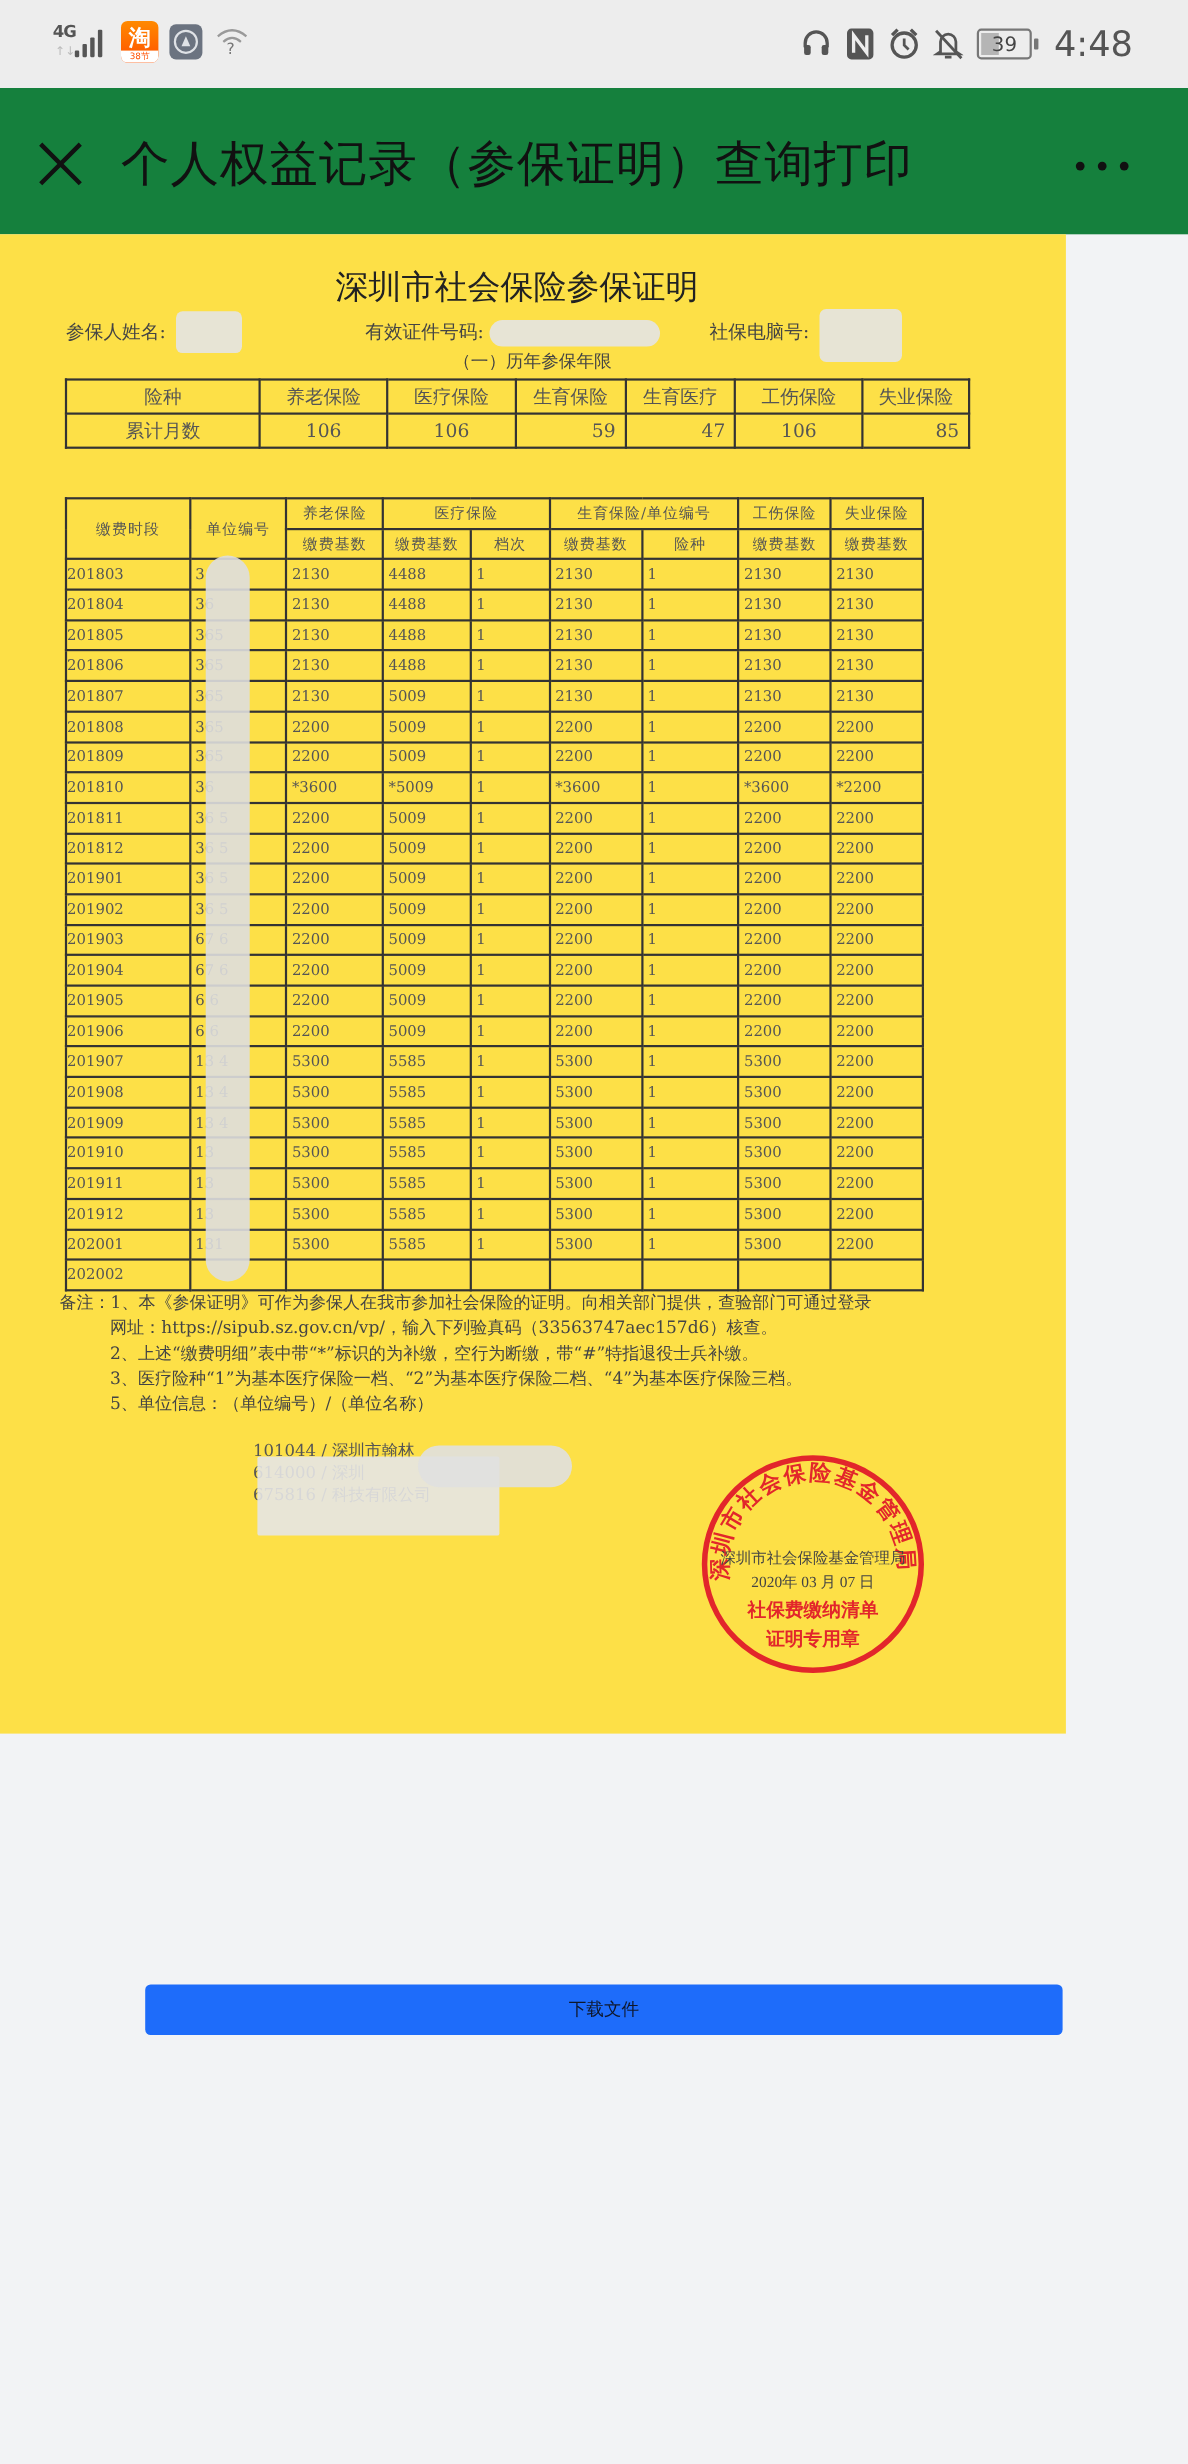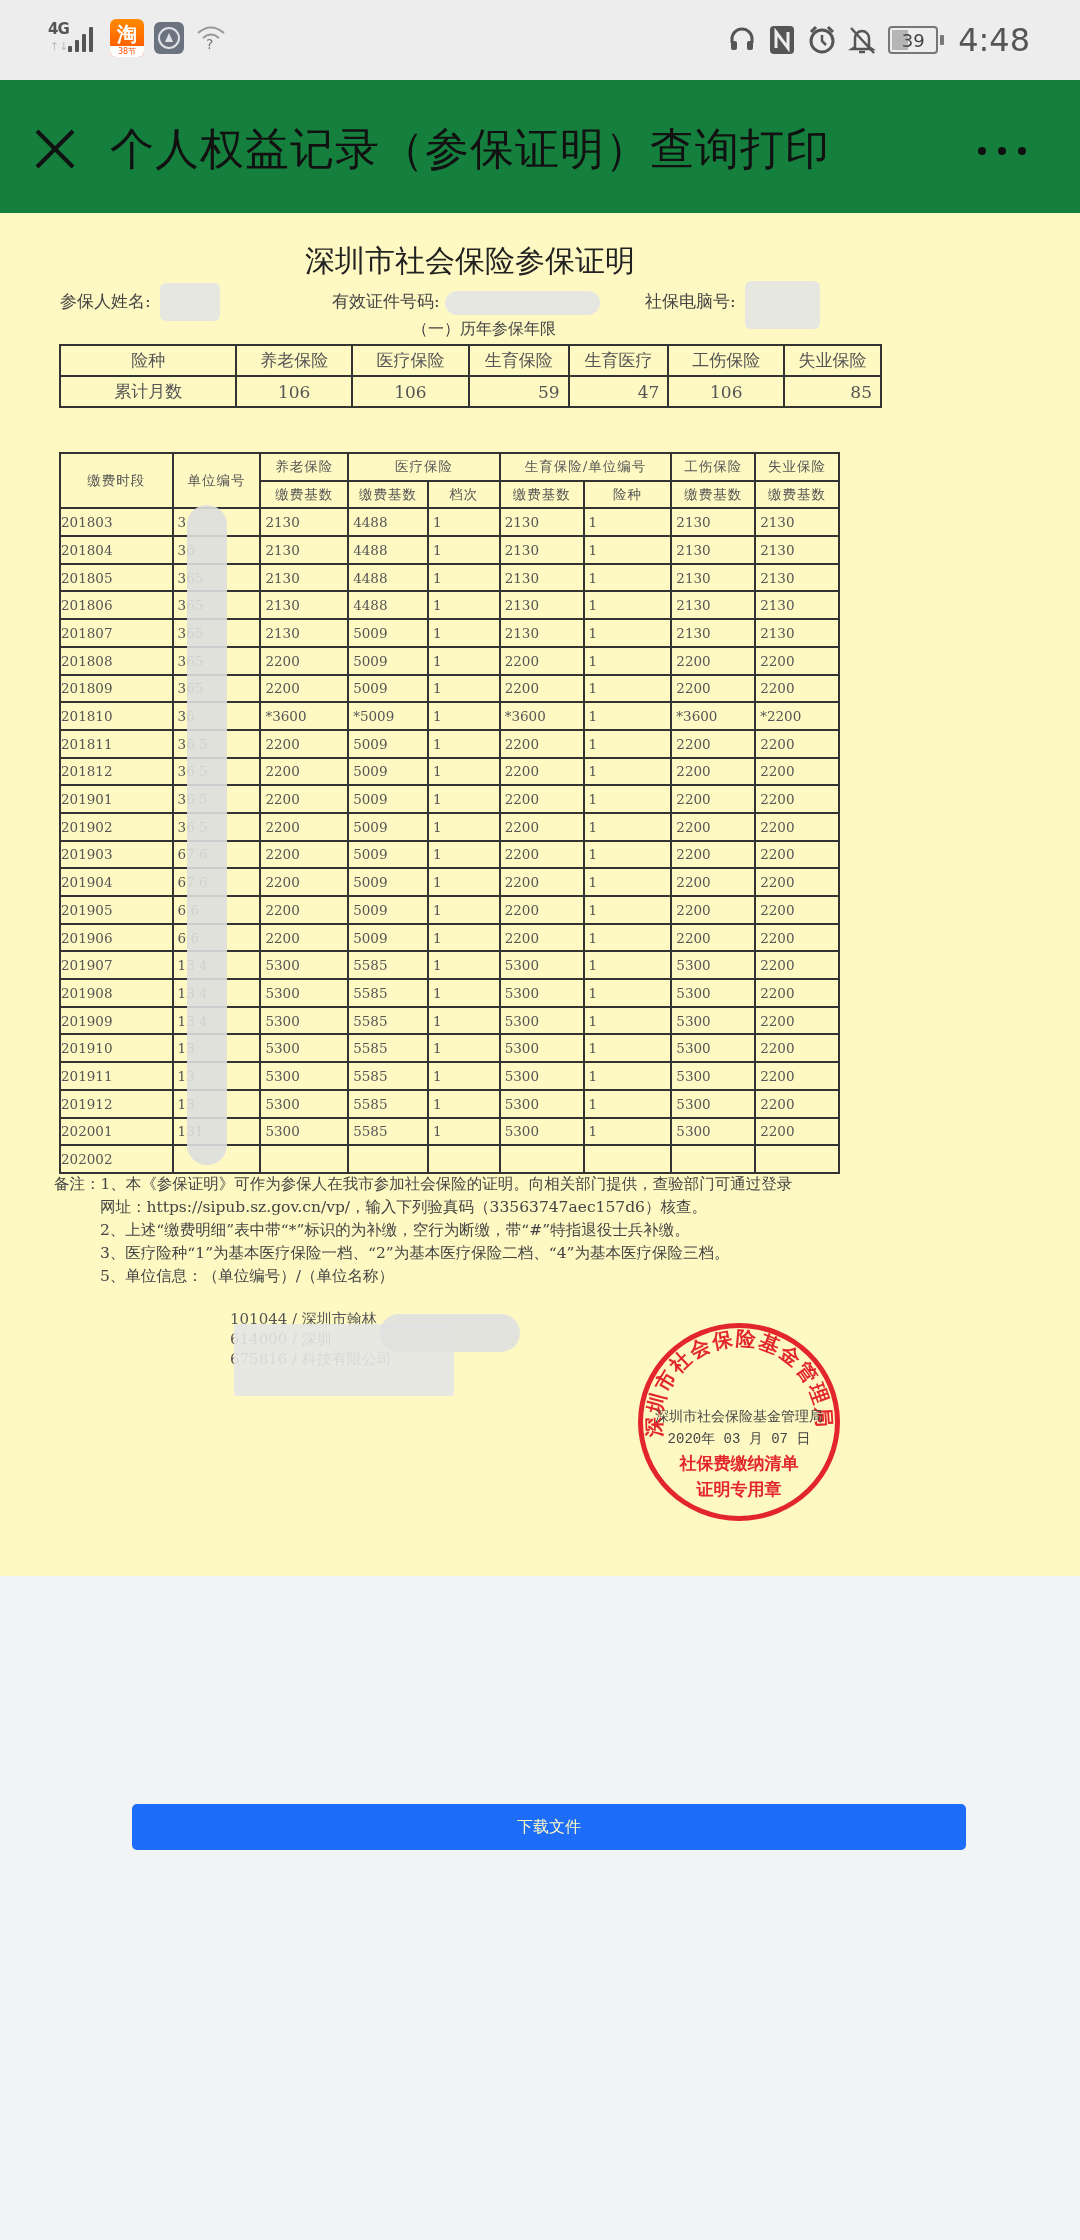--- a/index.html
+++ b/index.html
@@ -30,21 +30,21 @@
   .clock { font: 32px "DejaVu Sans", sans-serif; color: #555; margin-left: 8px; }
 
   
   .navbar { position: absolute; left: 0; top: 80px; width: 1080px; height: 133px; background: #15803d; }
   .close-btn { position: absolute; left: 30px; top: 44px; width: 50px; height: 50px; }
   .nav-title { position: absolute; left: 110px; top: 40px; font: 44px "DejaVu Sans", sans-serif; color: #111; letter-spacing: 1px; white-space: nowrap; }
   .more-btn { position: absolute; right: 50px; top: 56px; width: 56px; height: 30px; display: flex; align-items: center; justify-content: space-between; padding: 0 4px; }
   .more-btn i { width: 8px; height: 8px; border-radius: 50%; background: #111; display: block; }
 
   
-  .doc { position: absolute; left: 0; top: 213px; width: 1080px; height: 1363px; background: #fef9c3; }
+  .doc { position: absolute; left: 0; top: 213px; width: 969px; height: 1363px; background: #fde047; }
   .serif { font-family: "DejaVu Serif", "Liberation Serif", serif; color: #333; }
   .doc-title { position: absolute; left: 0; width: 1080px; top: 28px; text-align: center; font-size: 30px; color: #222; padding-right: 140px; }
   .id-row { position: absolute; top: 77px; font-size: 17px; color: #444; }
   .redact { position: absolute; background: #e4e4e4; border-radius: 6px; opacity: .9; }
   .sec-title { position: absolute; left: 0; width: 1080px; text-align: center; font-size: 16px; color: #444; padding-right: 112px; }
 
   table { border-collapse: collapse; position: absolute; }
   td { border: 2px solid #333; font-size: 15px; color: #555; white-space: nowrap; overflow: hidden; }
   .sum td { height: 31px; text-align: center; font-size: 17px; }
   .sum td.r { text-align: right; padding-right: 8px; }
@@ -53,25 +53,25 @@
   .det thead td { text-align: center; padding-left: 0; letter-spacing: 1px; }
 
   .notes { position: absolute; left: 54px; top: 960px; font-size: 15.5px; color: #444; line-height: 23px; }
   .notes .ind { padding-left: 46px; }
   .unit-info { position: absolute; left: 230px; top: 1097px; width: 290px; height: 86px; text-decoration: underline; }
   .unit-info .line { position: absolute; font-size: 15px; color: #555; }
 
   .stamp { position: absolute; left: 638px; top: 1110px; width: 202px; height: 198px; border: 5px solid #e2262b; border-radius: 50%; color: #e2262b; }
   .stamp .arc { position: absolute; left: 0; top: 0; width: 100%; height: 100%; }
   .stamp .mid1 { position: absolute; left: 0; right: 0; top: 80px; text-align: center; font-size: 14px; color: #444; font-family: "DejaVu Serif", serif; white-space: nowrap; }
-  .stamp .mid2 { position: absolute; left: 0; right: 0; top: 102px; text-align: center; font-size: 14px; color: #444; font-family: Liberation Mono, monospace; }
+  .stamp .mid2 { position: absolute; left: 0; right: 0; top: 102px; text-align: center; font-size: 14px; color: #444; font-family: Liberation Serif, serif; }
   .stamp .b1 { position: absolute; left: 0; right: 0; top: 124px; text-align: center; font: bold 17px "DejaVu Sans", sans-serif; color: #e2262b; }
   .stamp .b2 { position: absolute; left: 0; right: 0; top: 150px; text-align: center; font: bold 17px "DejaVu Sans", sans-serif; color: #e2262b; }
 
-  .download-btn { position: absolute; left: 132px; top: 1804px; width: 834px; height: 46px; background: #1e6cfa; border-radius: 5px; color: #fef9c3; font: 16px "DejaVu Sans", sans-serif; display: flex; align-items: center; justify-content: center; border: none; }
+  .download-btn { position: absolute; left: 132px; top: 1804px; width: 834px; height: 46px; background: #1e6cfa; border-radius: 5px; color: #0f172a; font: 16px "DejaVu Sans", sans-serif; display: flex; align-items: center; justify-content: center; border: none; }
 </style>
 </head>
 <body>
 
 <div class="statusbar">
   <div class="sb-left">
     <div class="sig">
       <span class="g">4G</span>
       <span class="arr">↑↓</span>
       <span class="bar" style="left:20px;height:6px"></span>

